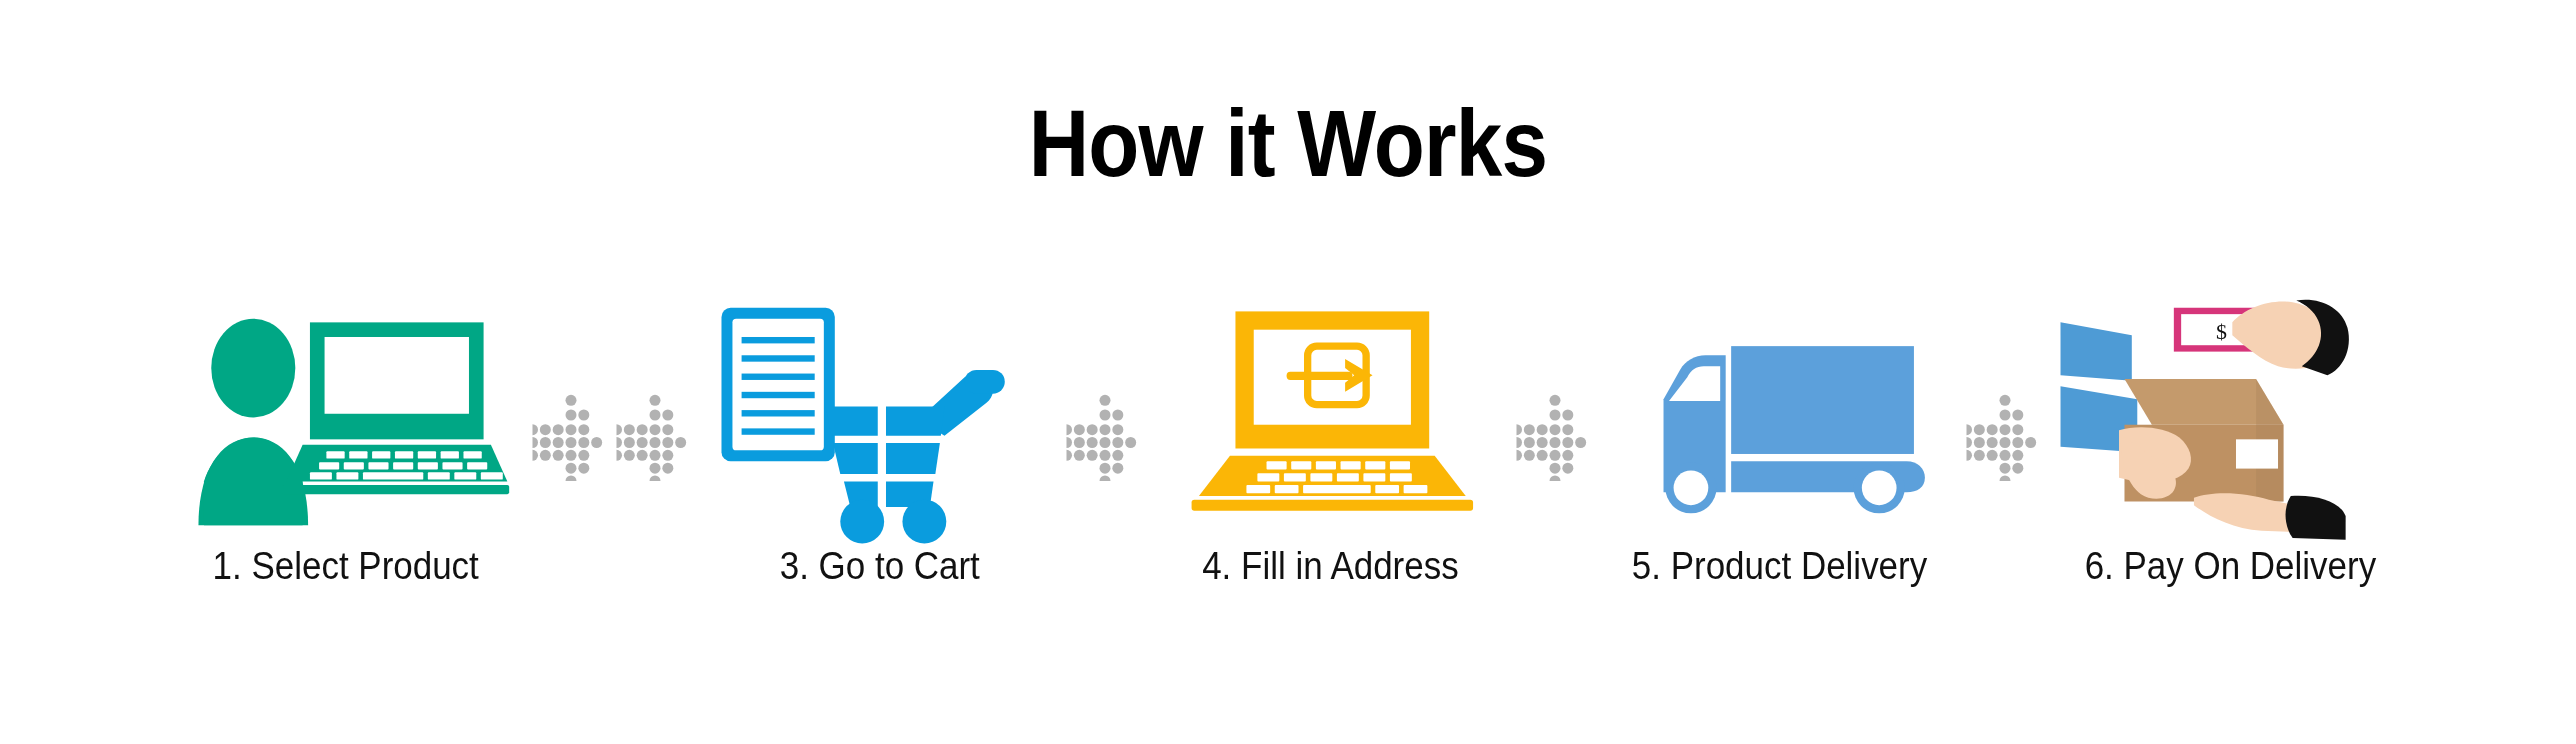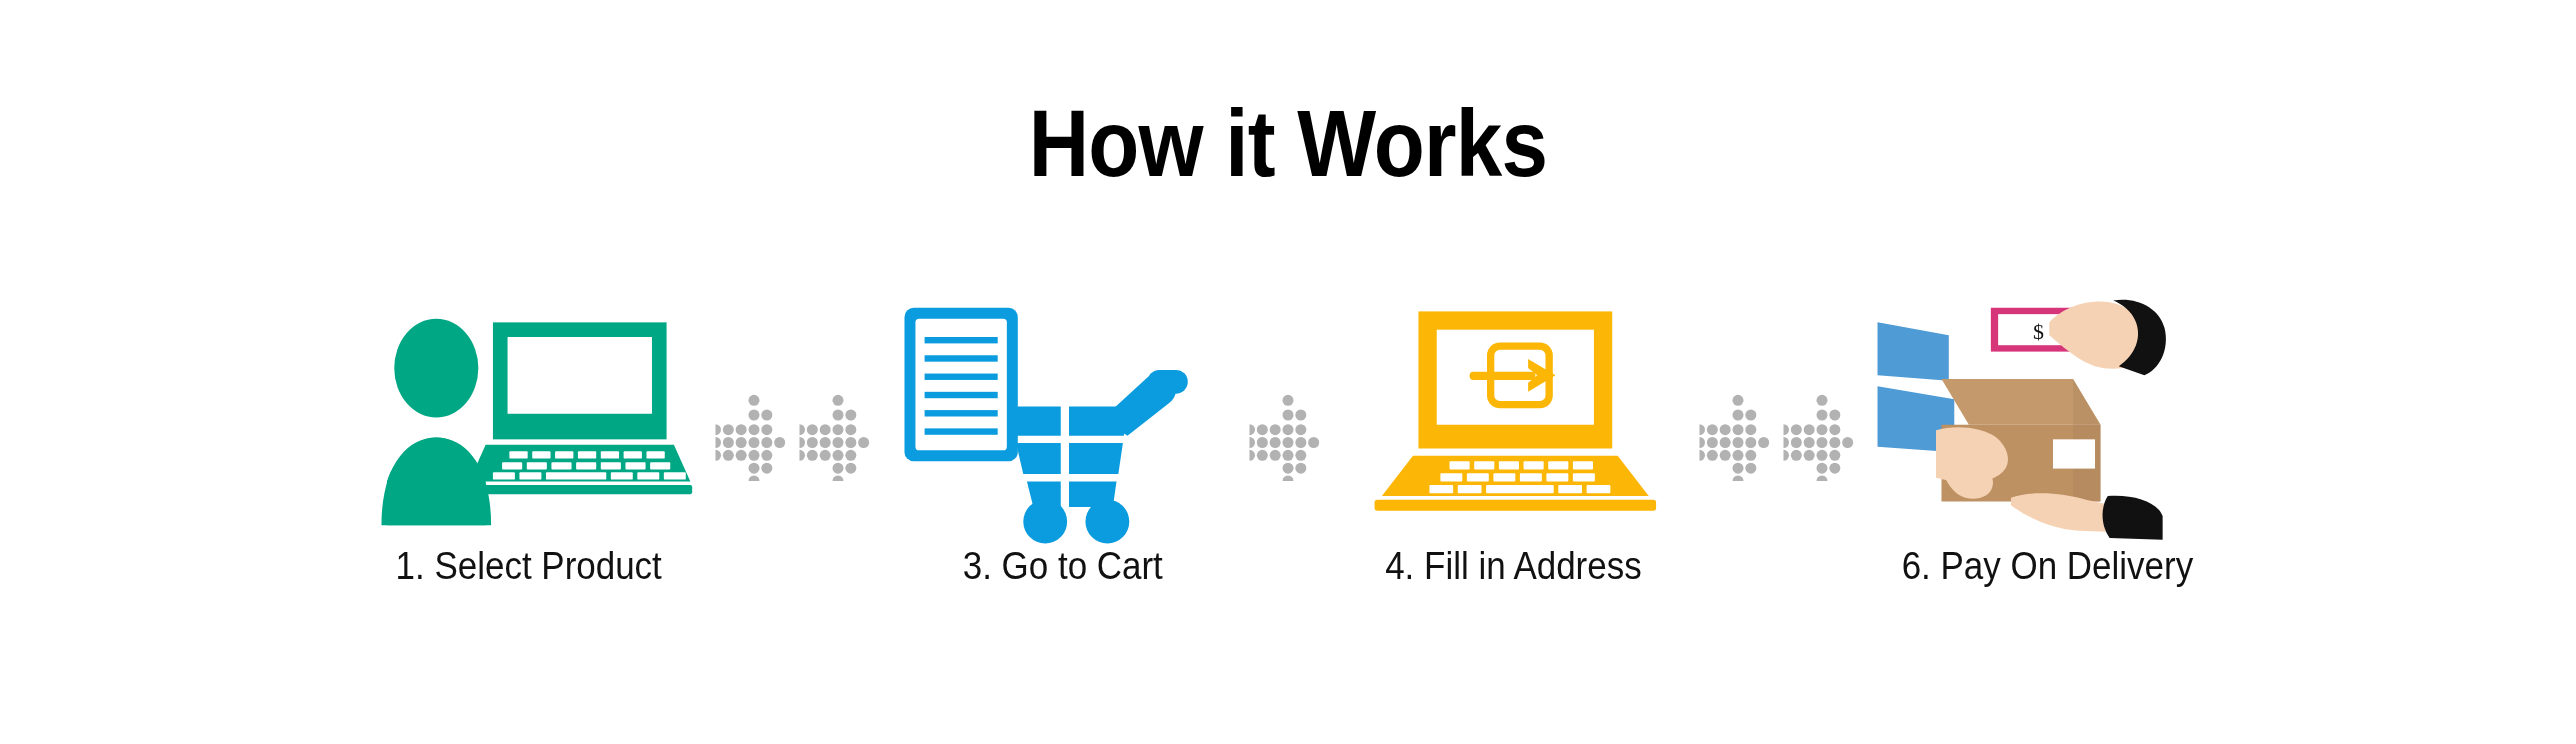--- a/index.html
+++ b/index.html
@@ -345,20 +345,42 @@
             <circle cx="28" cy="68" r="6"></circle>
             <circle cx="42" cy="68" r="6"></circle>
             <circle cx="56" cy="68" r="6"></circle>
           <circle cx="42" cy="82" r="6"></circle>
             <circle cx="56" cy="82" r="6"></circle>
           <circle cx="42" cy="96" r="6"></circle>
         </g>
       </svg>
     </div>
 
+    <div class="step">
+      <div class="art">
+        <svg width="329" height="229" viewBox="0 0 360 250" role="img">
+          <g fill="#5CA0DB">
+
+            <rect x="126" y="48" width="200" height="118"></rect>
+
+            <path d="M126 174 L318 174 C330 174 338 182 338 192 C338 202 330 208 318 208 L126 208 Z"></path>
+
+            <path d="M52 106 L70 74 C76 64 86 58 98 58 L120 58 L120 208 L52 208 Z"></path>
+
+            <path d="M78 82 C82 74 88 70 96 70 L114 70 L114 108 L58 108 Z" fill="#ffffff"></path>
+
+            <circle cx="82" cy="203" r="28" fill="#5CA0DB"></circle>
+            <circle cx="82" cy="203" r="19" fill="#ffffff"></circle>
+            <circle cx="288" cy="203" r="28" fill="#5CA0DB"></circle>
+            <circle cx="288" cy="203" r="19" fill="#ffffff"></circle>
+          </g>
+        </svg>
+      </div>
+      <div class="step-label">5. Product Delivery</div>
+    </div>
 
     <div class="sep">
       <svg width="77" height="88" viewBox="0 0 84 96">
         <g fill="#B2B2B2">
           <circle cx="42" cy="8" r="6"></circle>
           <circle cx="42" cy="24" r="6"></circle>
             <circle cx="56" cy="24" r="6"></circle>
           <circle cx="0" cy="40" r="6"></circle>
             <circle cx="14" cy="40" r="6"></circle>
             <circle cx="28" cy="40" r="6"></circle>

